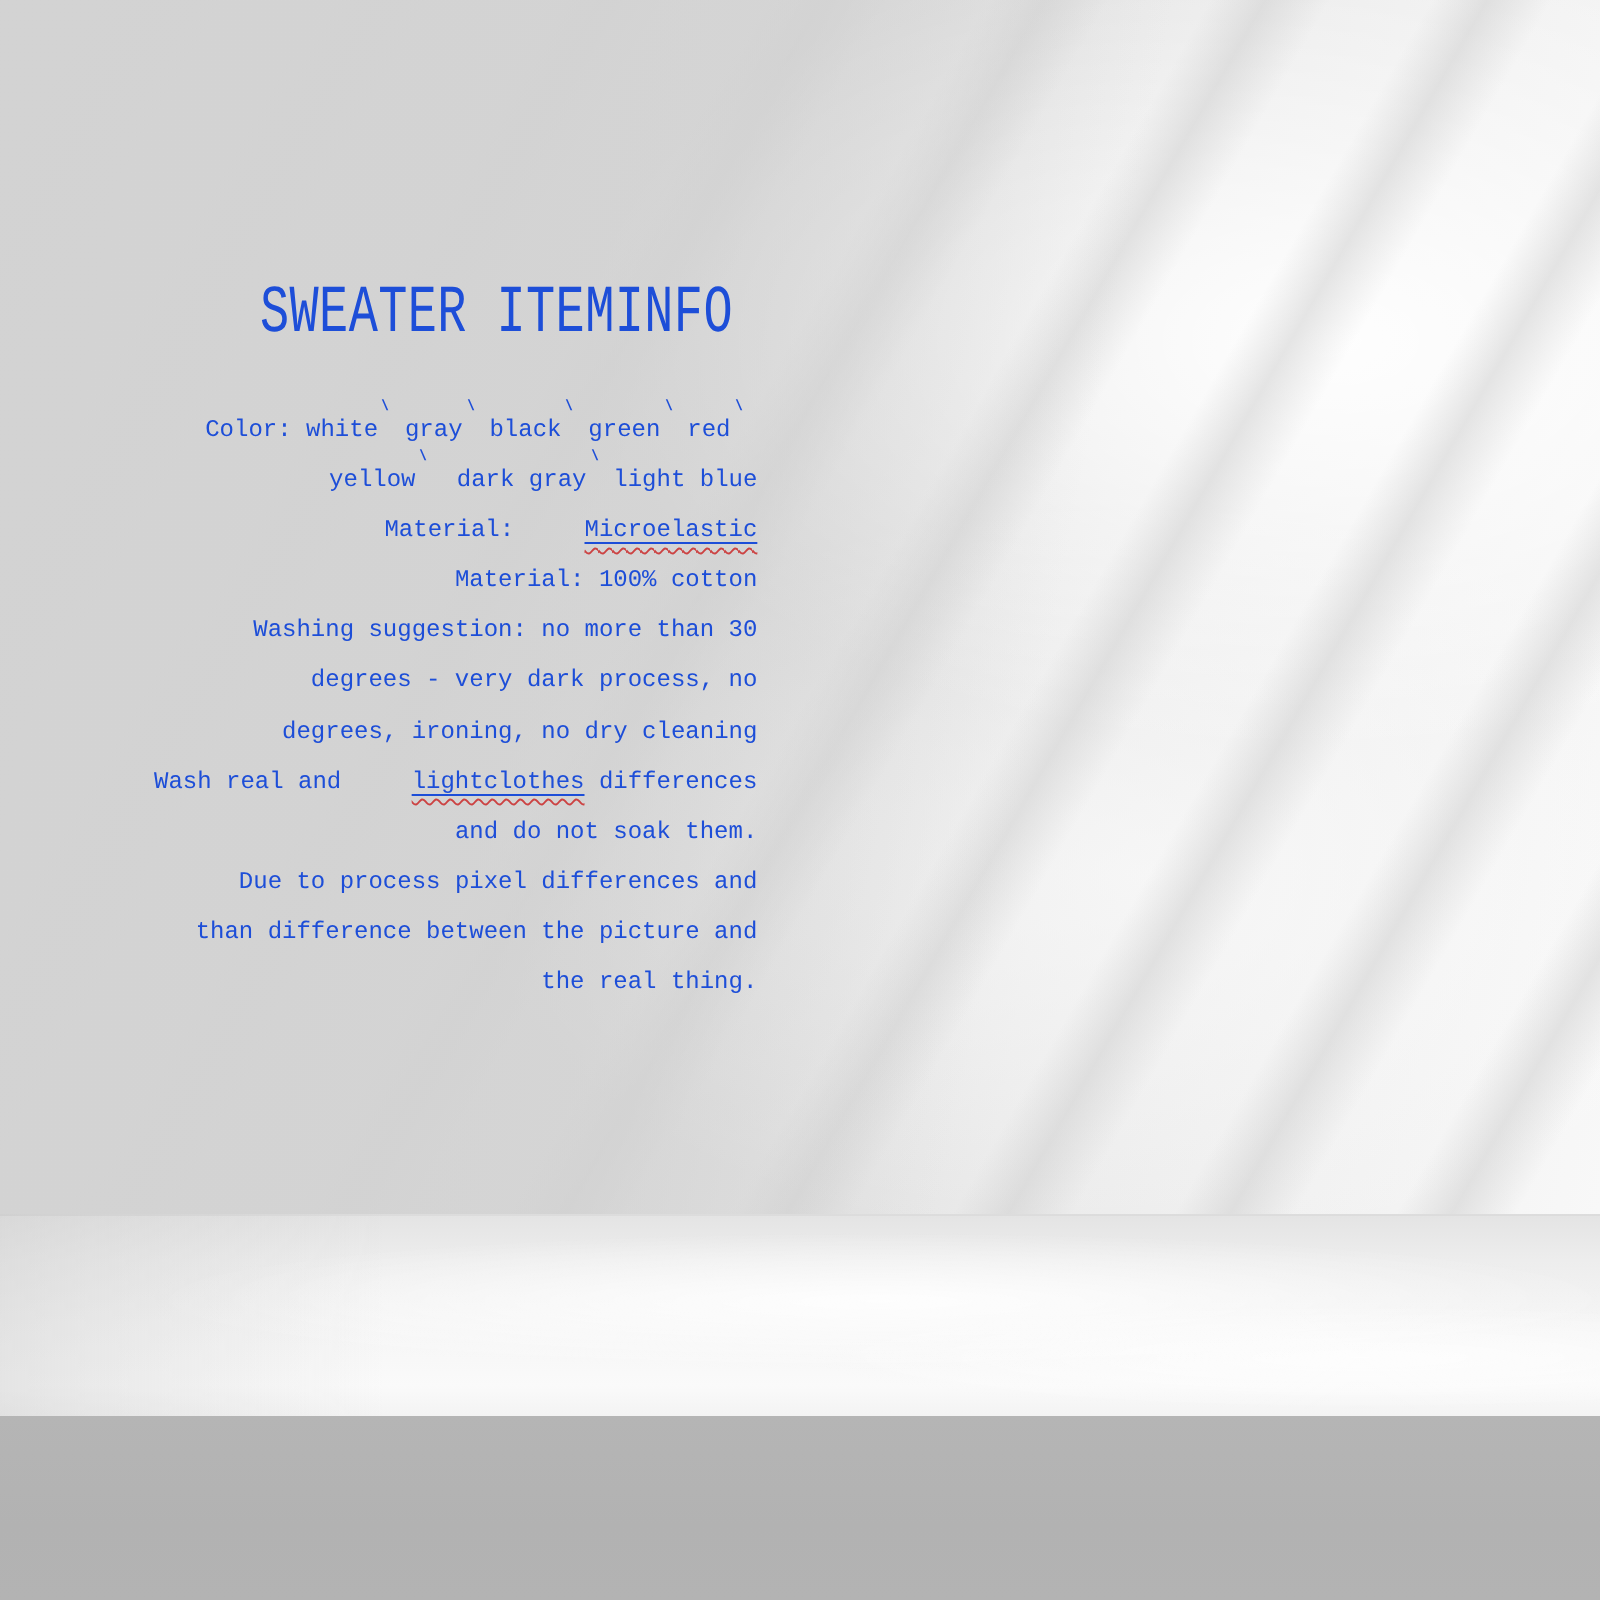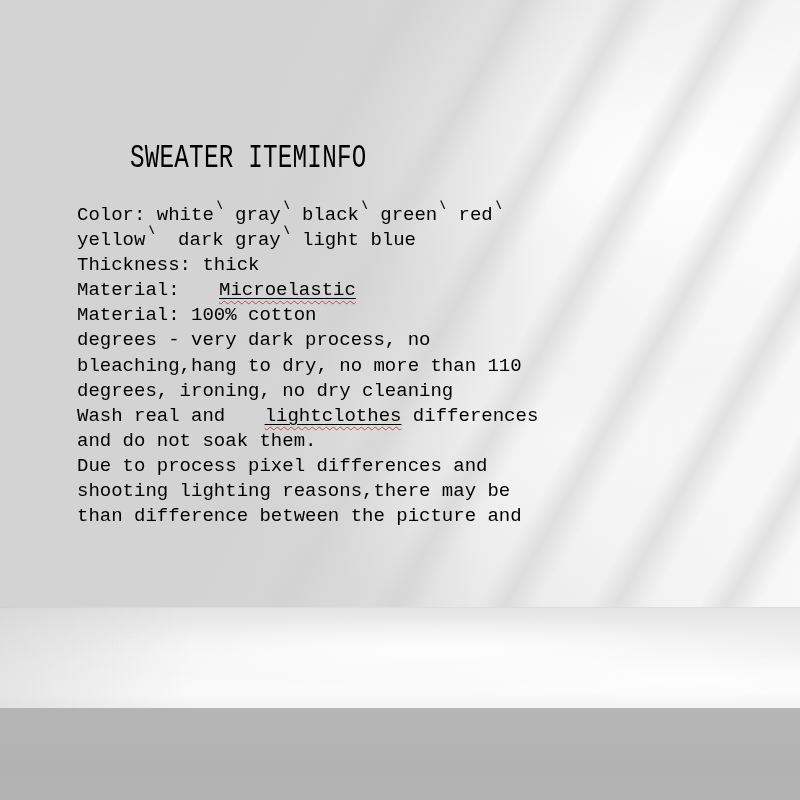--- a/index.html
+++ b/index.html
@@ -25,27 +25,27 @@
       linear-gradient(90deg, rgba(203,203,203,.45) 0%, rgba(203,203,203,0) 24%),
       radial-gradient(58% 42% at 55% 42%, rgba(255,255,255,.9), rgba(255,255,255,0) 80%),
       radial-gradient(40% 30% at 85% 70%, rgba(255,255,255,.8), rgba(255,255,255,0) 85%),
       linear-gradient(180deg, #e4e4e4 0%, #ededed 22%, #f5f5f5 52%, #fafafa 84%, #f3f3f3 100%);
   }
   .table-front{
     position:absolute;left:0;top:708px;width:800px;height:92px;
     background:linear-gradient(180deg,#b5b5b5 0%,#b2b2b2 60%,#b3b3b3 100%);
   }
   
-  .content{position:absolute;left:77px;top:142px;color:#000000;}
+  .content{position:absolute;left:77px;top:142px;color:#1d4ed8;}
   .title{
     margin-left:53px;font-size:24.3px;line-height:24px;white-space:pre;
     transform:scaleY(1.38);transform-origin:0 0;letter-spacing:.2px;
   }
   .lines{margin-top:37px;}
-  .line{height:25.1px;line-height:25.1px;font-size:19px;white-space:pre;}
+  .line{height:25.1px;line-height:25.1px;font-size:12px;white-space:pre;text-align:right;}
   
   .u{text-decoration:underline solid;text-decoration-thickness:1px;text-underline-offset:2.5px;margin-left:28px;}
   .w{text-decoration:underline wavy #cc4343;text-decoration-thickness:1px;text-underline-offset:4.5px;}
   
   .dun{display:inline-block;width:1.12em;position:relative;}
   .dun::before{
     content:"\\";font-size:.62em;font-weight:bold;
     position:absolute;left:.18em;bottom:.1em;transform:skewX(-6deg);
   }
 </style>
@@ -54,25 +54,24 @@
 
 <div class="wall"></div>
 <div class="table-surface"></div>
 <div class="table-front"></div>
 
 <div class="content">
   <div class="title">SWEATER ITEMINFO</div>
   <div class="lines">
     <div class="line"><span>Color: white<span class="dun"></span>gray<span class="dun"></span>black<span class="dun"></span>green<span class="dun"></span>red<span class="dun"></span></span></div>
     <div class="line"><span>yellow<span class="dun"></span> dark gray<span class="dun"></span>light blue</span></div>
-    <div class="line"><span>Thickness: thick</span></div>
     <div class="line"><span>Material: </span><span class="u"><span class="w">Microelastic</span></span><span></span></div>
     <div class="line"><span>Material: 100% cotton</span></div>
+    <div class="line"><span>Washing suggestion: no more than 30</span></div>
     <div class="line"><span>degrees - very dark process, no</span></div>
-    <div class="line"><span>bleaching,hang to dry, no more than 110</span></div>
     <div class="line"><span>degrees, ironing, no dry cleaning</span></div>
     <div class="line"><span>Wash real and </span><span class="u"><span class="w">lightclothes</span></span><span> differences</span></div>
     <div class="line"><span>and do not soak them.</span></div>
     <div class="line"><span>Due to process pixel differences and</span></div>
-    <div class="line"><span>shooting lighting reasons,there may be</span></div>
     <div class="line"><span>than difference between the picture and</span></div>
+    <div class="line"><span>the real thing.</span></div>
   </div>
 </div>
 
 </body></html>

